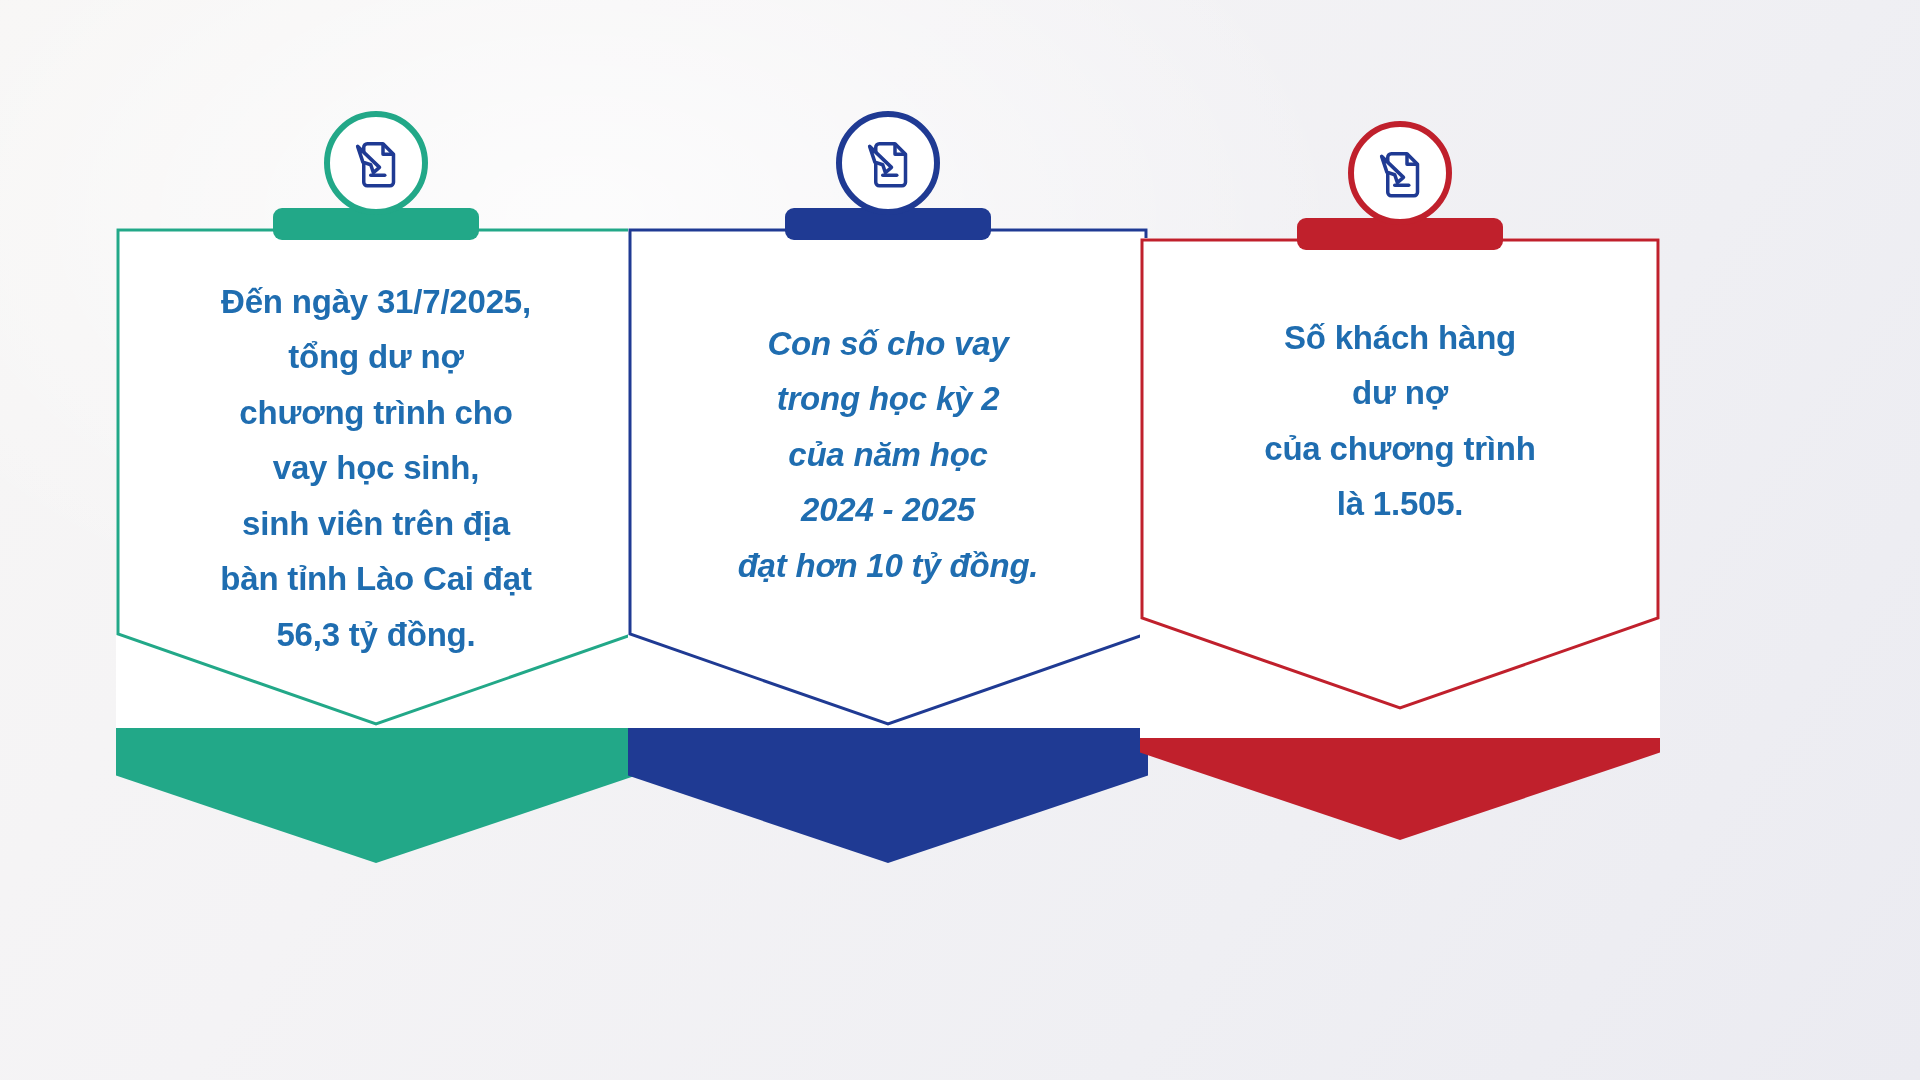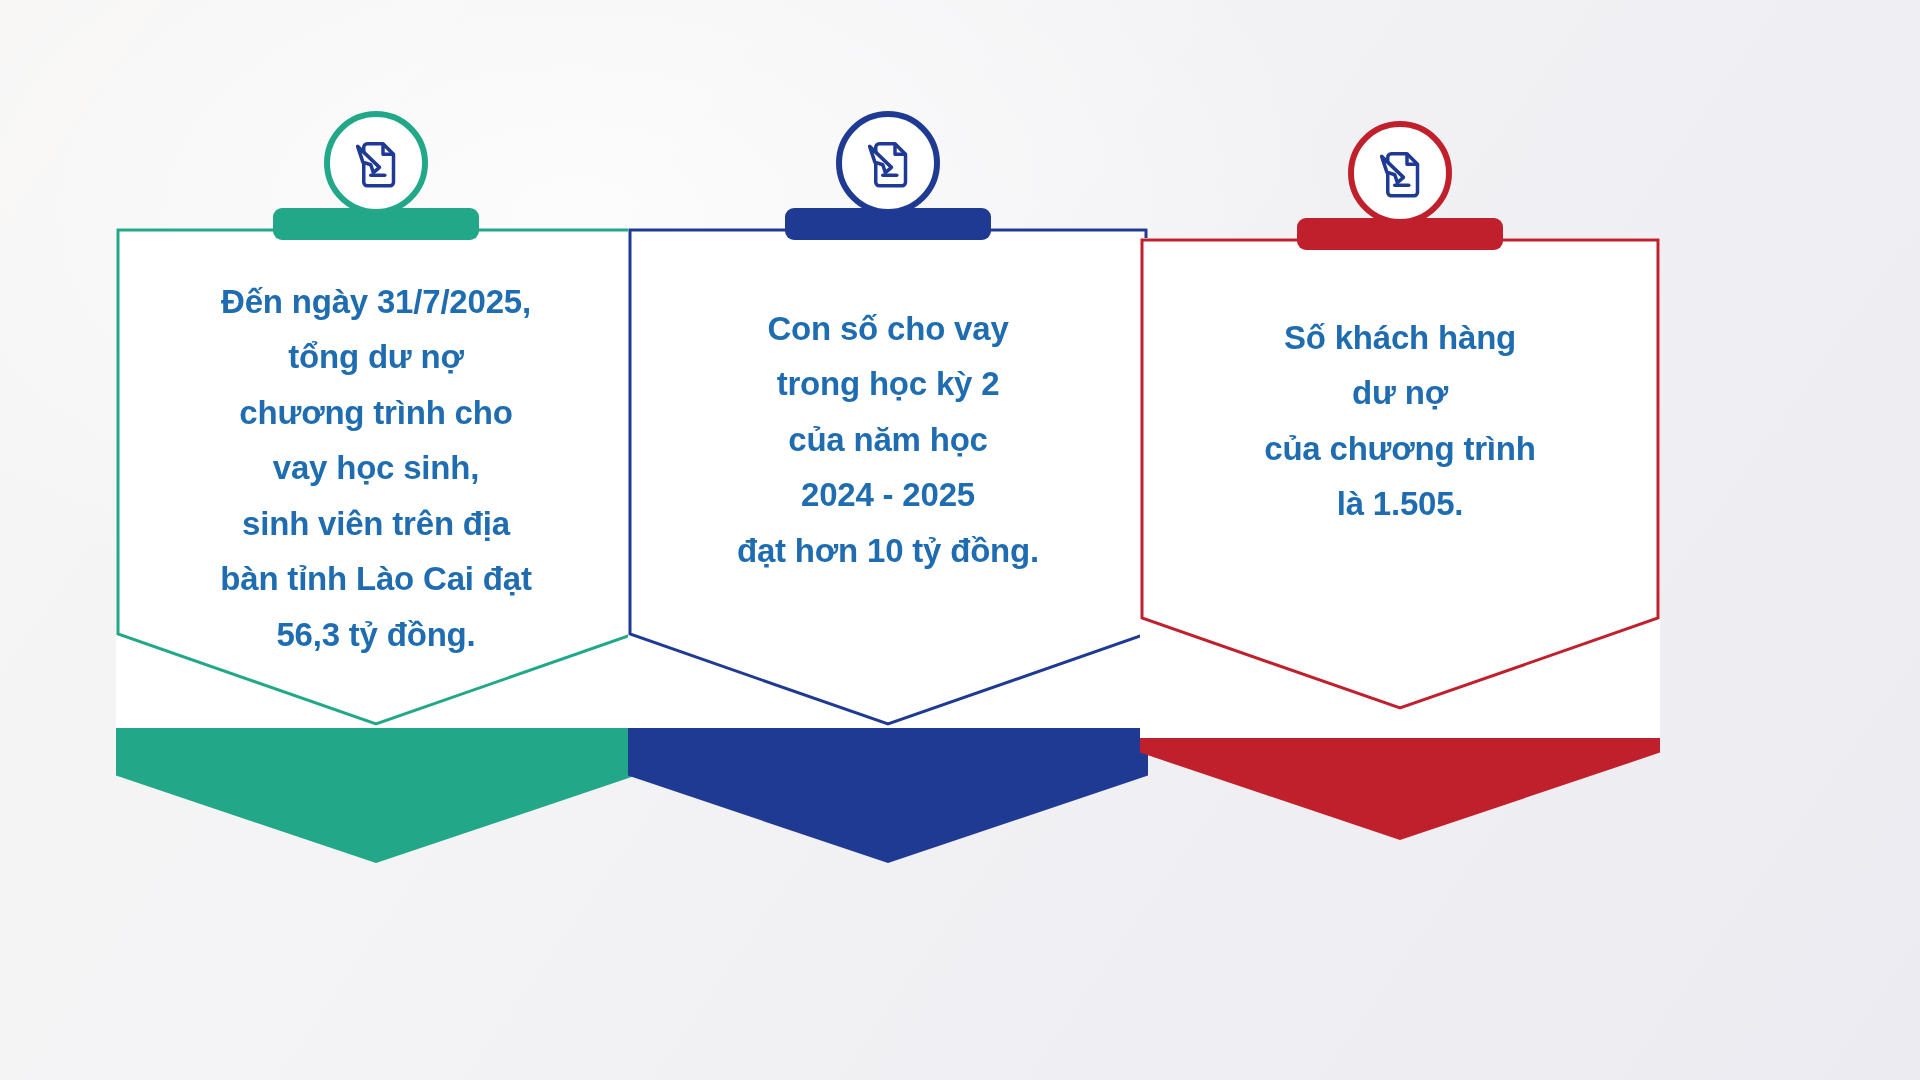--- a/index.html
+++ b/index.html
@@ -162,21 +162,21 @@
 
     <div class="icon-badge" style="top:11px; border:6px solid #1f3a93;">
       <svg viewBox="0 0 64 64">
         <path d="M22 10 h18 l12 12 v32 a4 4 0 0 1 -4 4 H22 a4 4 0 0 1 -4 -4 V14 a4 4 0 0 1 4 -4 z" fill="none" stroke="#1f3a93" stroke-width="4" stroke-linejoin="round"></path>
         <path d="M40 10 v12 h12" fill="none" stroke="#1f3a93" stroke-width="4" stroke-linejoin="round"></path>
         <path d="M26 46 h16" fill="none" stroke="#1f3a93" stroke-width="4" stroke-linecap="round"></path>
         <path d="M11 13 L36 37 l-7 6 -3 -9 -9 -3 z" fill="#ffffff" stroke="#1f3a93" stroke-width="4" stroke-linejoin="round"></path>
       </svg>
     </div>
 
-    <div class="card-text" style="top:201px;">Con số cho vay
+    <div class="card-text" style="top:216px;font-style:italic;">Con số cho vay
 trong học kỳ 2
 của năm học
 2024 - 2025
 đạt hơn 10 tỷ đồng.</div>
   </div>
 
   <div class="card" id="c3" style="left:1140px; top:110px;">
 
     <div class="solid-chevron" style="top:540px; background:#c0202c;"></div>
 

